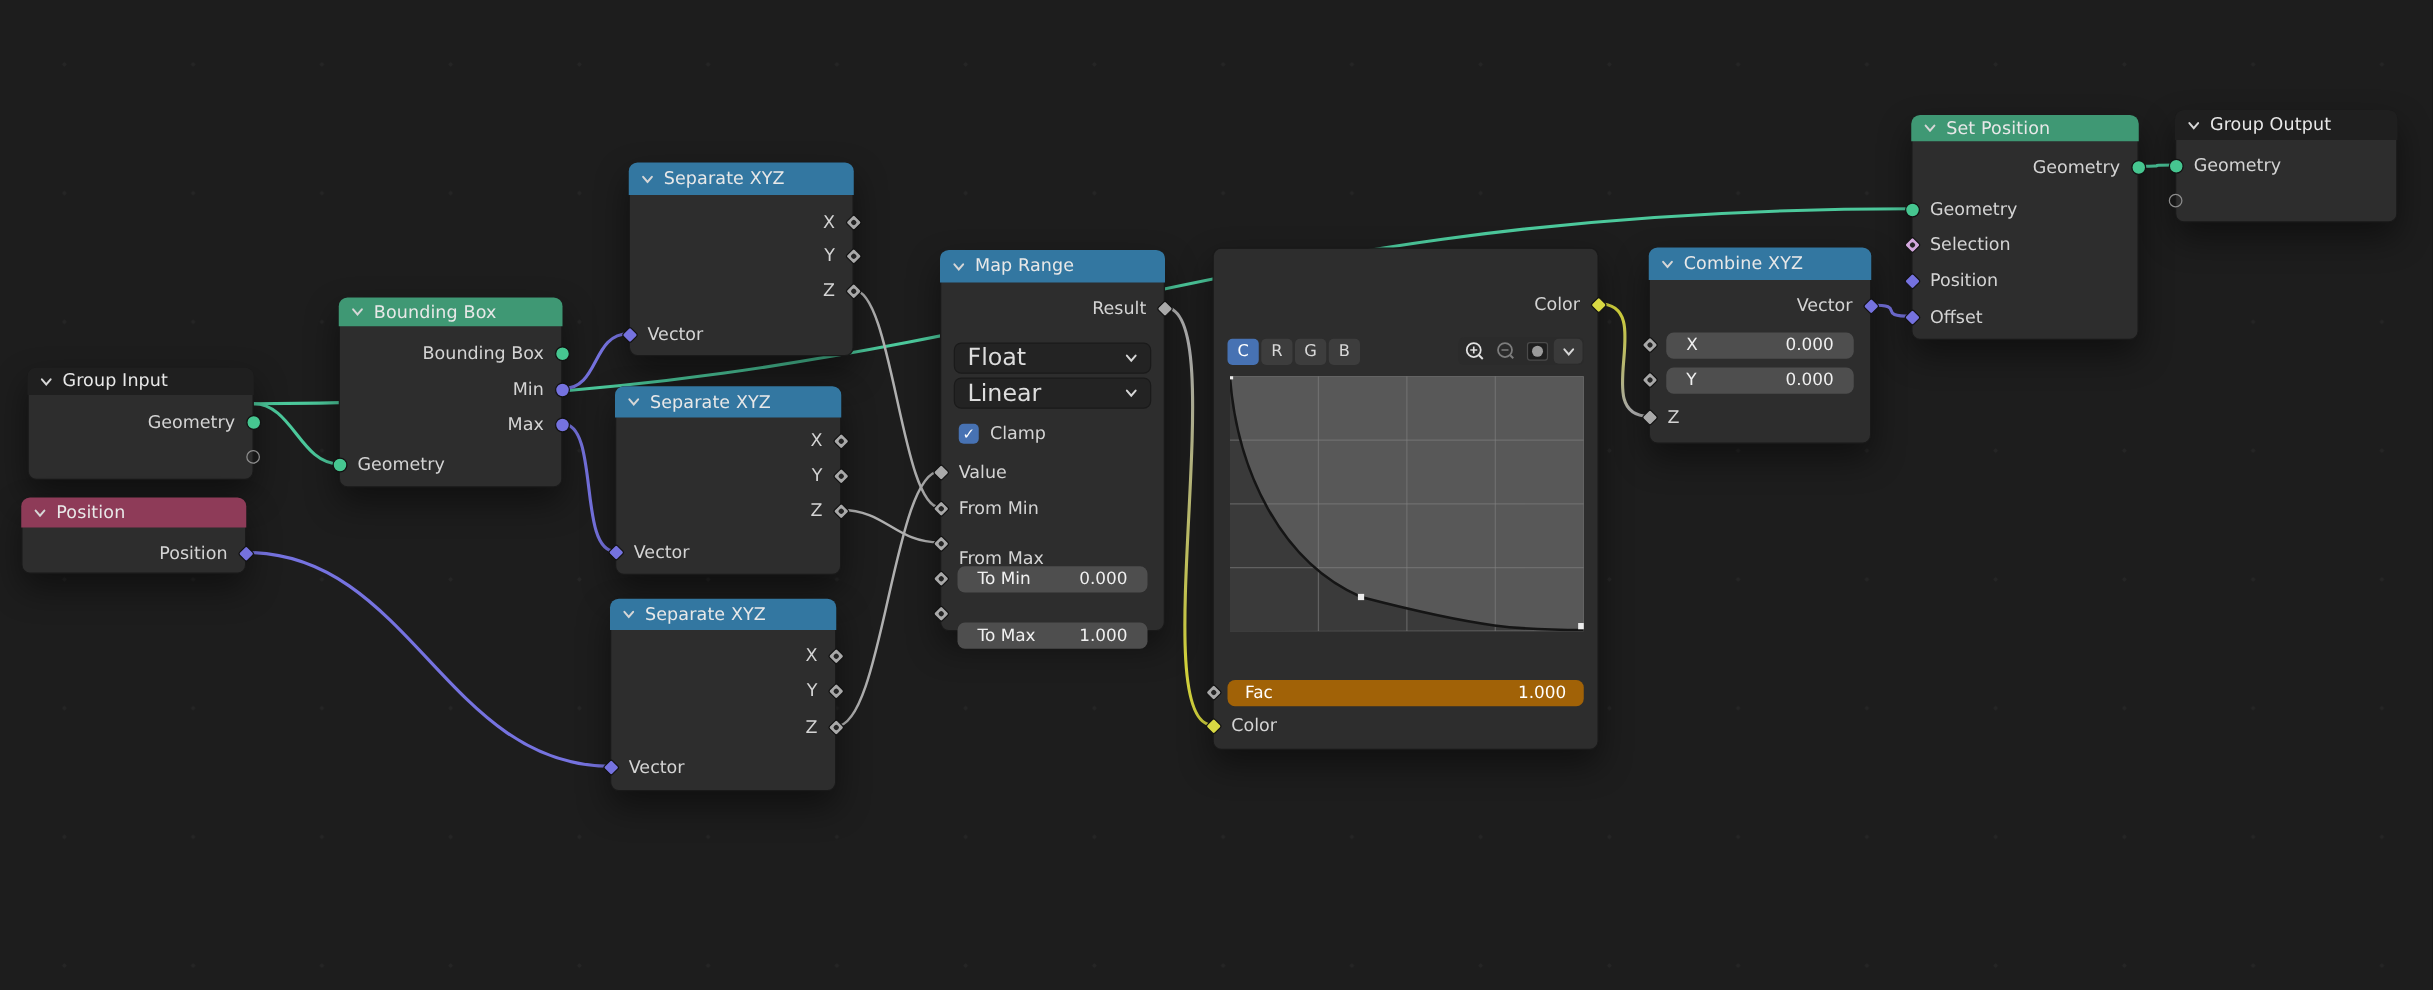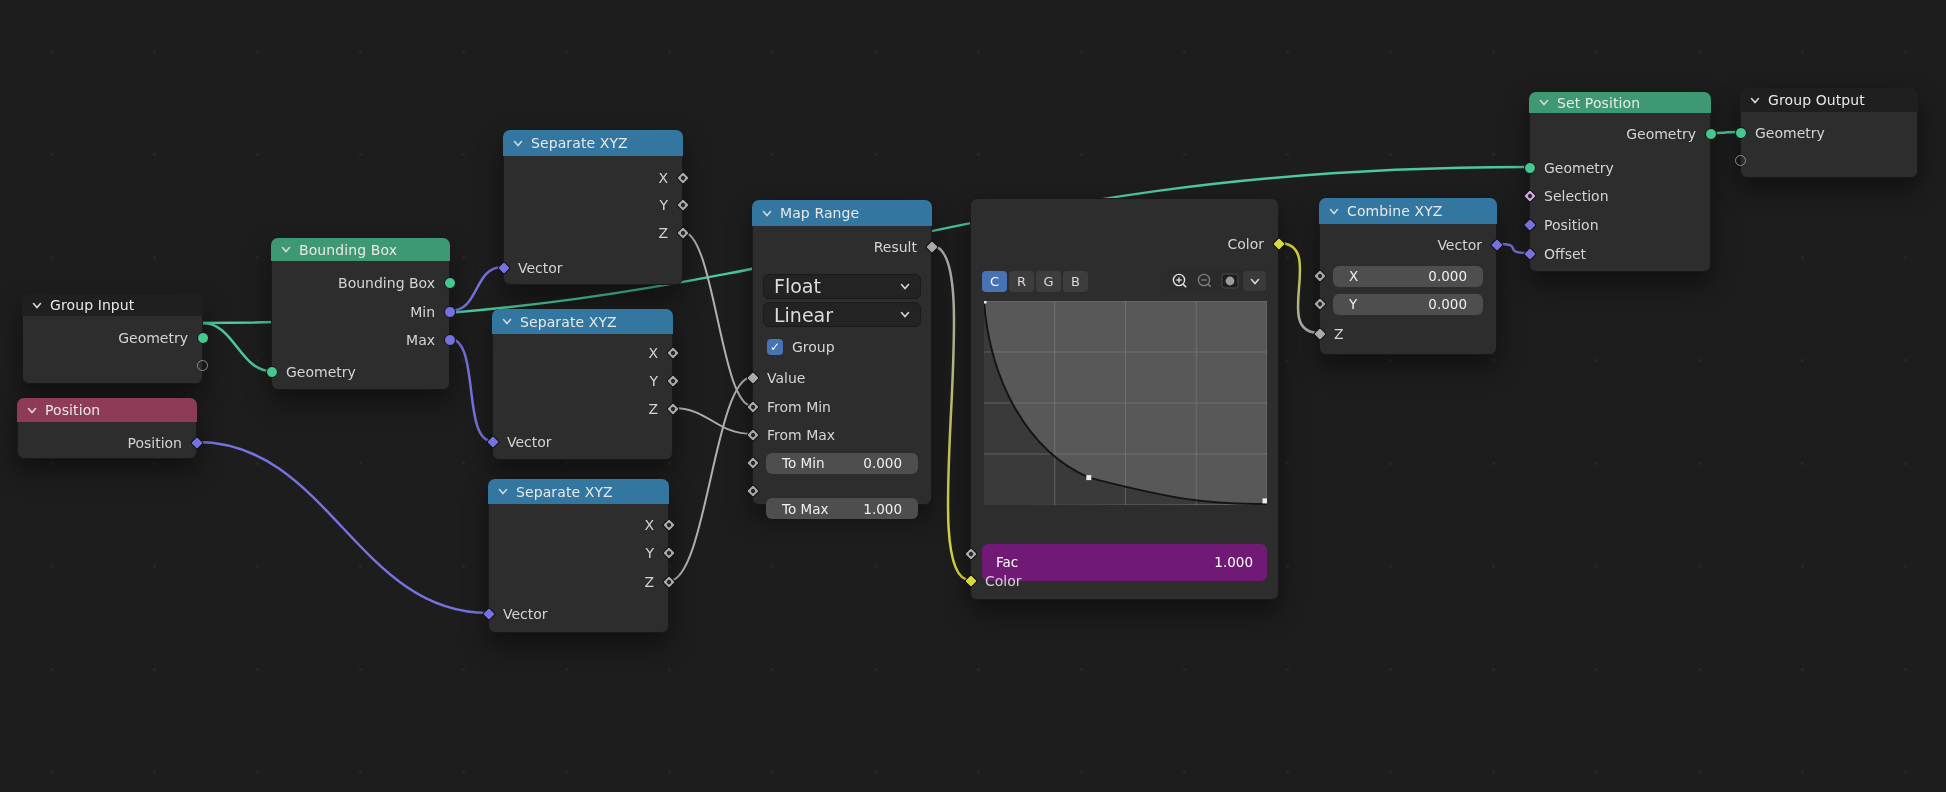--- a/index.html
+++ b/index.html
@@ -226,31 +226,31 @@
           </svg>
         </div>
         <div class="dropdown" style="top: 101px; height: 23px;">
           <span>Linear</span>
           <svg width="10" height="7" viewBox="0 0 10 7">
             <path d="M1.5 1.5 L5 5.5 L8.5 1.5" fill="none" stroke="#d6d6d6" stroke-width="1.6" stroke-linecap="round"></path>
           </svg>
         </div>
         <div class="checkwrap" style="top: 138px;">
           <span class="checkbox" style="background: rgb(71, 114, 179);">✓</span>
-          <span>Group</span>
+          <span>Clamp</span>
         </div>
         <div class="row in" style="top: 167px;">
           <span>Value</span>
         </div>
         <span class="sock diamond" style="background: rgb(169, 169, 169); top: 172px; left: -5px;"></span>
         <div class="row in" style="top: 196px;">
           <span>From Min</span>
         </div>
         <span class="sock diamond dot" style="background: rgb(169, 169, 169); top: 201px; left: -5px;"></span>
-        <div class="row in" style="top: 224px;">
+        <div class="row in" style="top: 236px;">
           <span>From Max</span>
         </div>
         <span class="sock diamond dot" style="background: rgb(169, 169, 169); top: 229px; left: -5px;"></span>
         <div class="field" style="top: 251.5px; height: 21px;">
           <span>To Min</span>
           <span>0.000</span>
         </div>
         <span class="sock diamond dot" style="background: rgb(169, 169, 169); top: 257px; left: -5px;"></span>
         <div class="field" style="top: 297px; height: 21px;">
           <span>To Max</span>
@@ -306,21 +306,21 @@
           <line x1="0" y1="51" x2="283" y2="51" stroke="#828282" stroke-width="1" opacity="0.55"></line>
           <line x1="141.5" y1="0" x2="141.5" y2="204" stroke="#828282" stroke-width="1" opacity="0.55"></line>
           <line x1="0" y1="102" x2="283" y2="102" stroke="#828282" stroke-width="1" opacity="0.55"></line>
           <line x1="212.25" y1="0" x2="212.25" y2="204" stroke="#828282" stroke-width="1" opacity="0.55"></line>
           <line x1="0" y1="153" x2="283" y2="153" stroke="#828282" stroke-width="1" opacity="0.55"></line>
           <path d="M0,1 C5.66,74.173176 39.832816,148.346352 104.8232,176.6028 C202.82044000000002,201.96 232.05999999999997,203 283,203" fill="none" stroke="#151515" stroke-width="2"></path>
           <rect x="-2.5" y="-2.5" width="5" height="5" fill="#ececec"></rect>
           <rect x="102.3232" y="174.1028" width="5" height="5" fill="#ececec"></rect>
           <rect x="278.519" y="197.42" width="5" height="5" fill="#ececec"></rect>
         </svg>
-        <div class="slider" style="top: 344.5px; height: 37px; background: #701a75;">
+        <div class="slider" style="top: 344.5px; height: 21px; background: #a16207;">
           <span>Fac</span>
           <span>1.000</span>
         </div>
         <span class="sock diamond dot" style="background: rgb(169, 169, 169); top: 350px; left: -5px;"></span>
         <div class="row in" style="top: 372px;">
           <span>Color</span>
         </div>
         <span class="sock diamond" style="background: rgb(216, 216, 67); top: 377px; left: -5px;"></span>
       </div>
       <div class="node" style="left: 1319px; top: 198px; width: 178px; height: 157px; background: rgb(45, 45, 45);">

